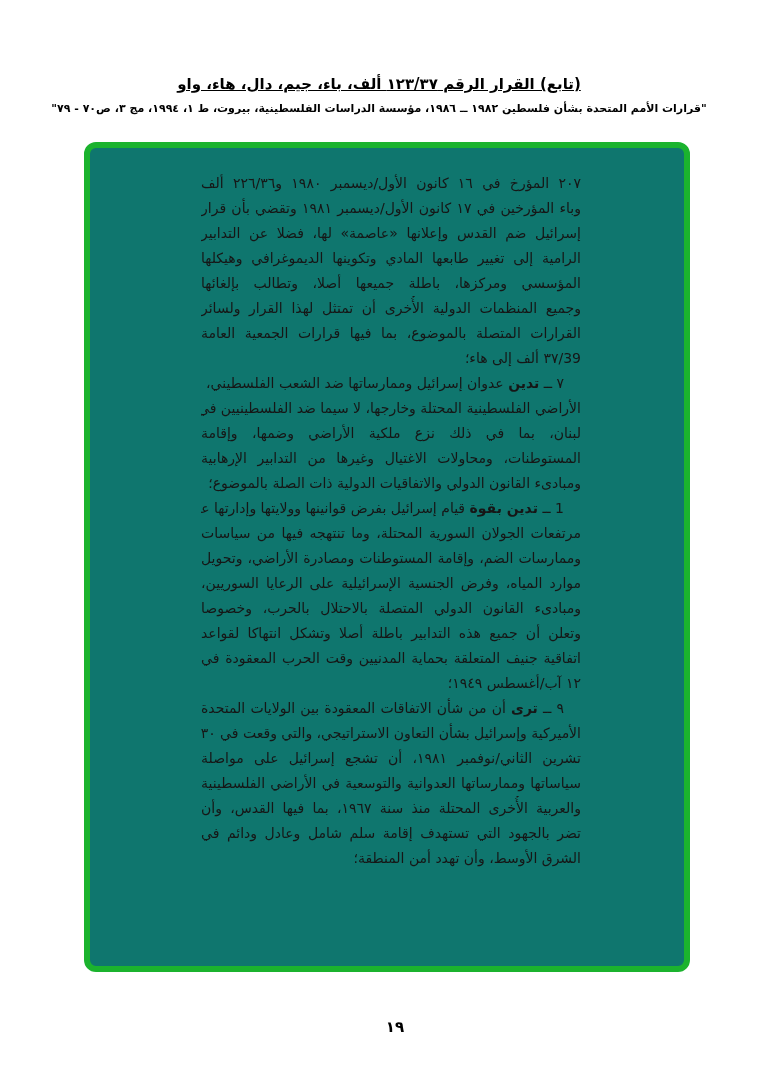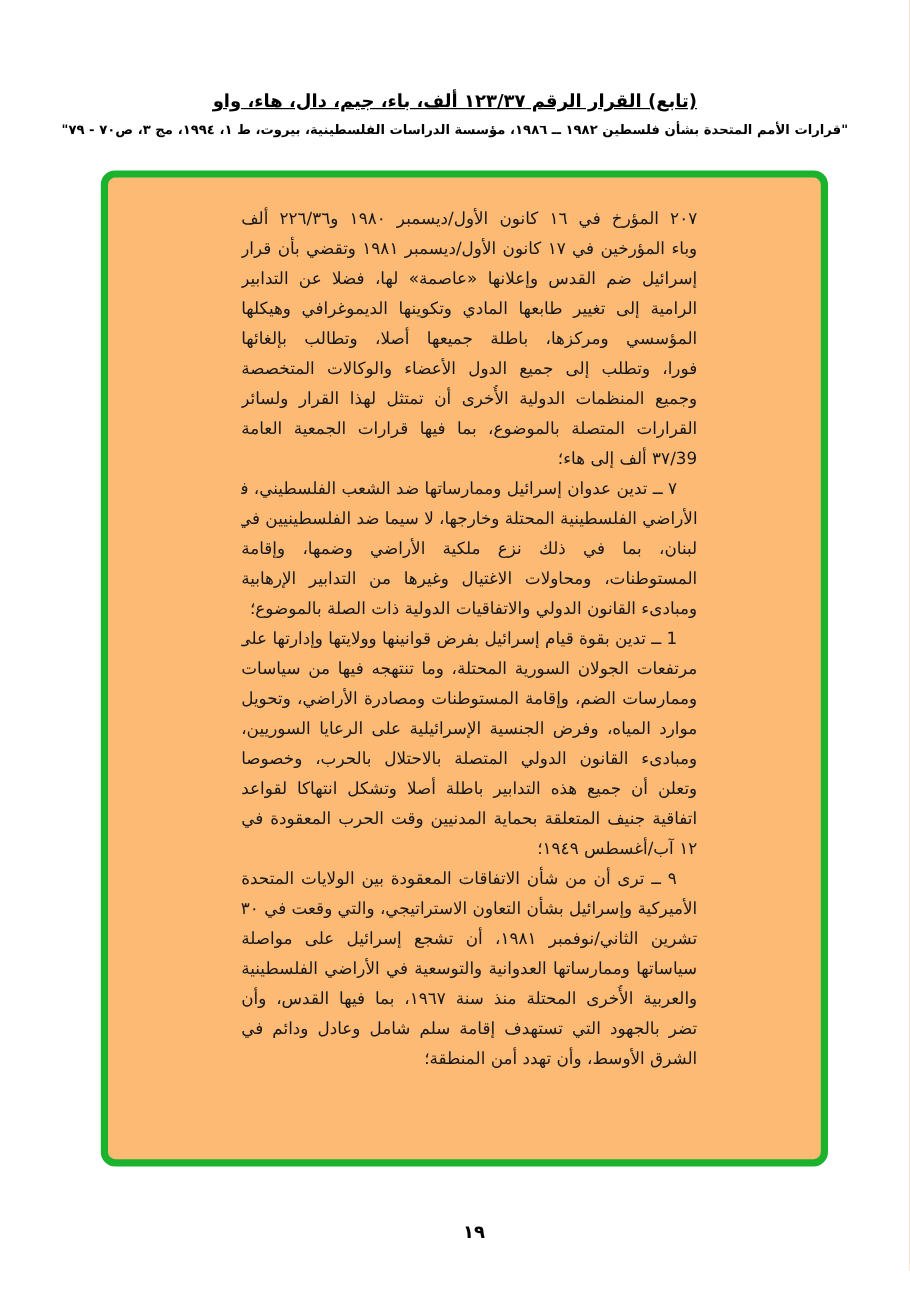--- a/index.html
+++ b/index.html
@@ -18,21 +18,21 @@
     font-size:15px;font-weight:bold;line-height:20px;text-decoration:underline;
   }
   .header-citation{
     font-size:11px;font-weight:bold;margin-top:8px;line-height:14px;
   }
   .frame{
     position:absolute;left:84px;top:142px;
     width:594px;height:818px;
     border:6px solid #0ea5e9;
     border-radius:12px;
-    background:#fdba74;
+    background:#0f766e;
   }
   .text-column{
     position:absolute;top:23px;right:103px;
     width:380px;
     direction:rtl;
     color:#161616;
   }
   .tline{
     font-size:14px;
     line-height:25px;
@@ -40,21 +40,21 @@
     text-align-last:justify;
     white-space:nowrap;
     overflow:hidden;
   }
   .tline.last{
     text-align-last:right;
   }
   .tline.indent{
     padding-right:17px;
   }
-  .tline .bold{font-weight:normal;}
+  .tline .bold{font-weight:bold;}
   .page-number{
     position:absolute;top:1018px;left:0;right:0;
     text-align:center;
     font-size:15px;font-weight:bold;color:#000;
     direction:rtl;
     padding-left:32px;
   }
 </style>
 </head>
 <body>
@@ -64,21 +64,20 @@
   <div class="header-citation">"قرارات الأمم المتحدة بشأن فلسطين ١٩٨٢ ــ ١٩٨٦، مؤسسة الدراسات الفلسطينية، بيروت، ط ١، ١٩٩٤، مج ٣، ص٧٠ - ٧٩"</div>
 </div>
 
 <div class="frame" style="border-color: rgb(27, 179, 46);">
   <div class="text-column">
       <div class="tline"><span>٢٠٧ المؤرخ في ١٦ كانون الأول/ديسمبر ١٩٨٠ و٢٢٦/٣٦ ألف</span></div>
       <div class="tline"><span>وباء المؤرخين في ١٧ كانون الأول/ديسمبر ١٩٨١ وتقضي بأن قرار</span></div>
       <div class="tline"><span>إسرائيل ضم القدس وإعلانها «عاصمة» لها، فضلا عن التدابير</span></div>
       <div class="tline"><span>الرامية إلى تغيير طابعها المادي وتكوينها الديموغرافي وهيكلها</span></div>
       <div class="tline"><span>المؤسسي ومركزها، باطلة جميعها أصلا، وتطالب بإلغائها</span></div>
-      <div class="tline"><span>فورا، وتطلب إلى جميع الدول الأعضاء والوكالات المتخصصة</span></div>
       <div class="tline"><span>وجميع المنظمات الدولية الأُخرى أن تمتثل لهذا القرار ولسائر</span></div>
       <div class="tline"><span>القرارات المتصلة بالموضوع، بما فيها قرارات الجمعية العامة</span></div>
       <div class="tline last"><span>39/٣٧ ألف إلى هاء؛</span></div>
       <div class="tline indent"><span>٧ ــ </span><span class="bold">تدين</span><span> عدوان إسرائيل وممارساتها ضد الشعب الفلسطيني، في</span></div>
       <div class="tline"><span>الأراضي الفلسطينية المحتلة وخارجها، لا سيما ضد الفلسطينيين في</span></div>
       <div class="tline"><span>لبنان، بما في ذلك نزع ملكية الأراضي وضمها، وإقامة</span></div>
       <div class="tline"><span>المستوطنات، ومحاولات الاغتيال وغيرها من التدابير الإرهابية</span></div>
       <div class="tline last"><span>ومبادىء القانون الدولي والاتفاقيات الدولية ذات الصلة بالموضوع؛</span></div>
       <div class="tline indent"><span>1 ــ </span><span class="bold">تدين بقوة</span><span> قيام إسرائيل بفرض قوانينها وولايتها وإدارتها على</span></div>
       <div class="tline"><span>مرتفعات الجولان السورية المحتلة، وما تنتهجه فيها من سياسات</span></div>

